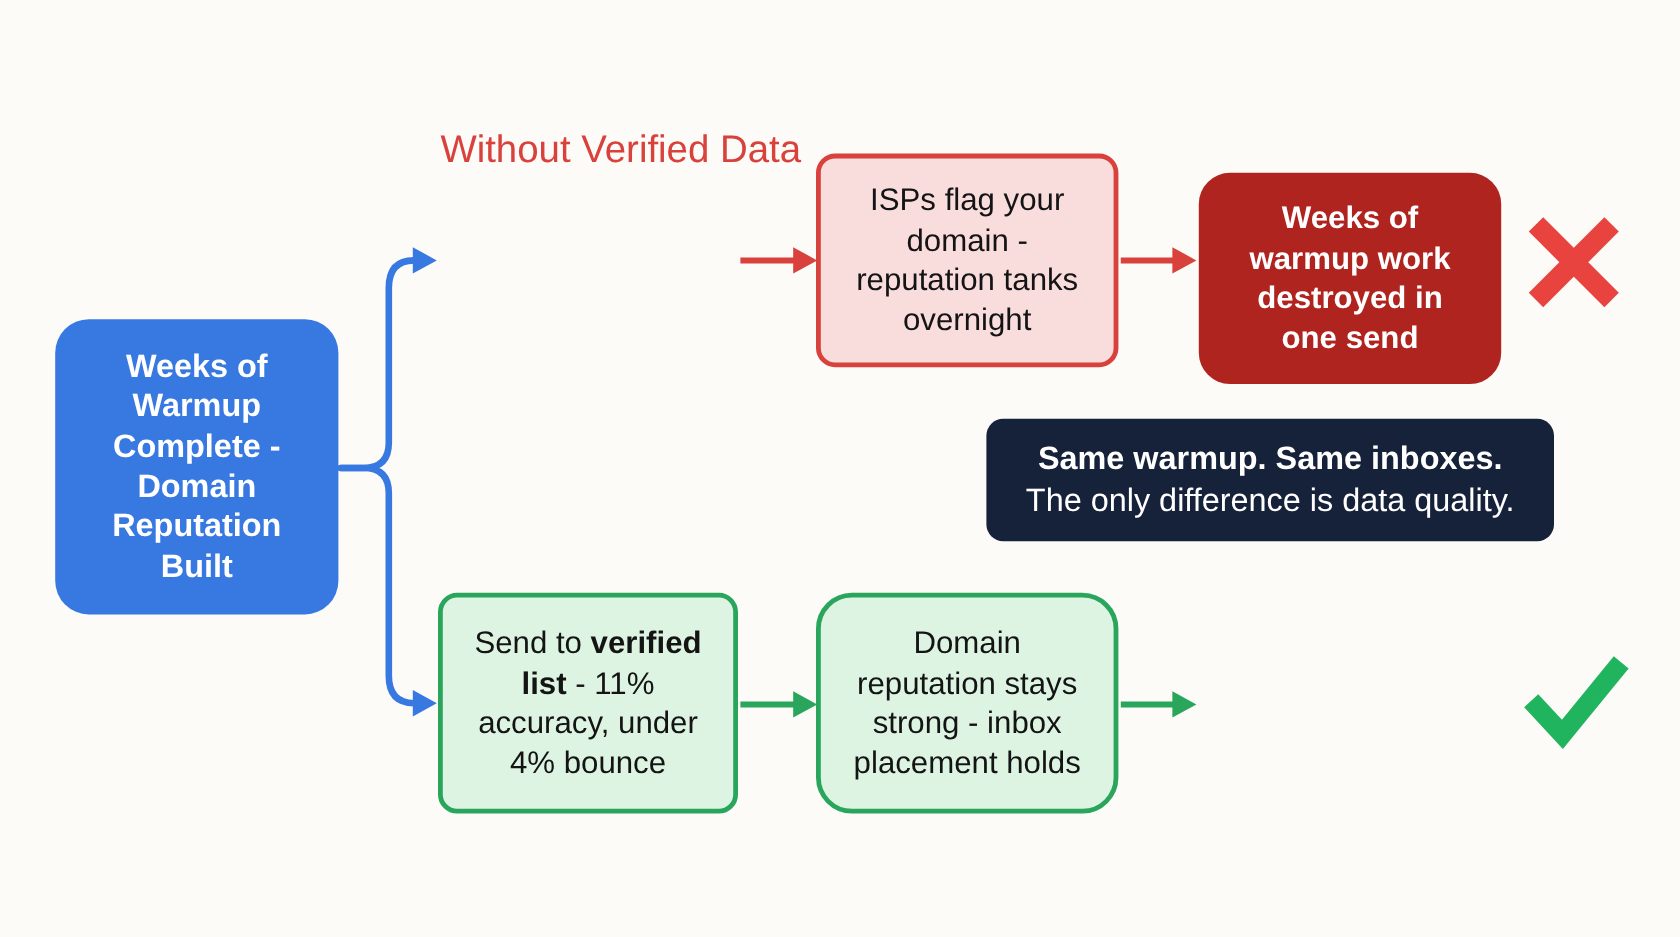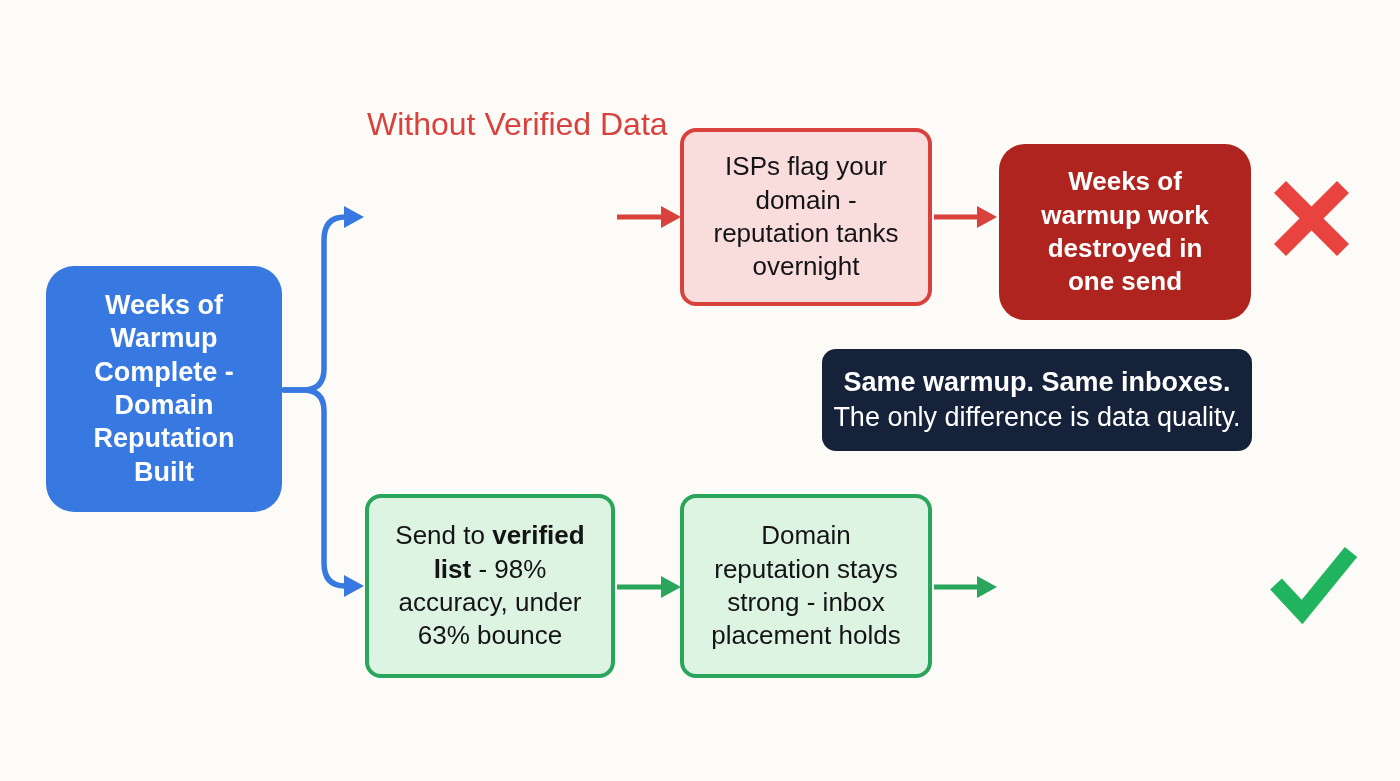--- a/index.html
+++ b/index.html
@@ -70,26 +70,26 @@
     font-weight: bold;
     padding: 0 30px;
   }
   .dark-red   { background: #b0241f; }
   .dark-green { background: #1f8a47; }
 
   .rbox1 { left: 365px; top: 128px; width: 250px; height: 178px; }
   .rbox2 { left: 680px; top: 128px; width: 252px; height: 178px; }
   .rbox3 { left: 999px; top: 144px; width: 252px; height: 176px; }
   .gbox1 { left: 365px; top: 494px; width: 250px; height: 184px; }
-  .gbox2 { left: 680px; top: 494px; width: 252px; height: 184px; }
+  .gbox2 { left: 680px; top: 494px; width: 252px; height: 184px; border-radius: 30px; }
   .gbox3 { left: 999px; top: 494px; width: 252px; height: 184px; }
 
   
   .note-box {
-    left: 822px; top: 349px; width: 430px; height: 102px;
+    left: 822px; top: 349px; width: 473px; height: 102px;
     background: #16213a;
     border-radius: 14px;
     display: flex; flex-direction: column;
     align-items: center; justify-content: center;
     color: #ffffff;
     font-size: 27px;
     line-height: 1.3;
     text-align: center;
   }
   .note-line1 { font-weight: bold; }
@@ -148,21 +148,21 @@
     <div>Weeks of warmup work destroyed in one send</div>
   </div>
 
   <div class="abs note-box">
     <div class="note-line1">Same warmup. Same inboxes.</div>
     <div class="note-line2">The only difference is data quality.</div>
   </div>
 
 
   <div class="abs step-box light-green gbox1">
-    <div><span>Send to </span><b>verified list</b><span> - 98% accuracy, under 63% bounce</span></div>
+    <div><span>Send to </span><b>verified list</b><span> - 11% accuracy, under 4% bounce</span></div>
   </div>
 
   <div class="abs step-box light-green gbox2">
     <div>Domain reputation stays strong - inbox placement holds</div>
   </div>
 
 
 </div>
 
 </body></html>

